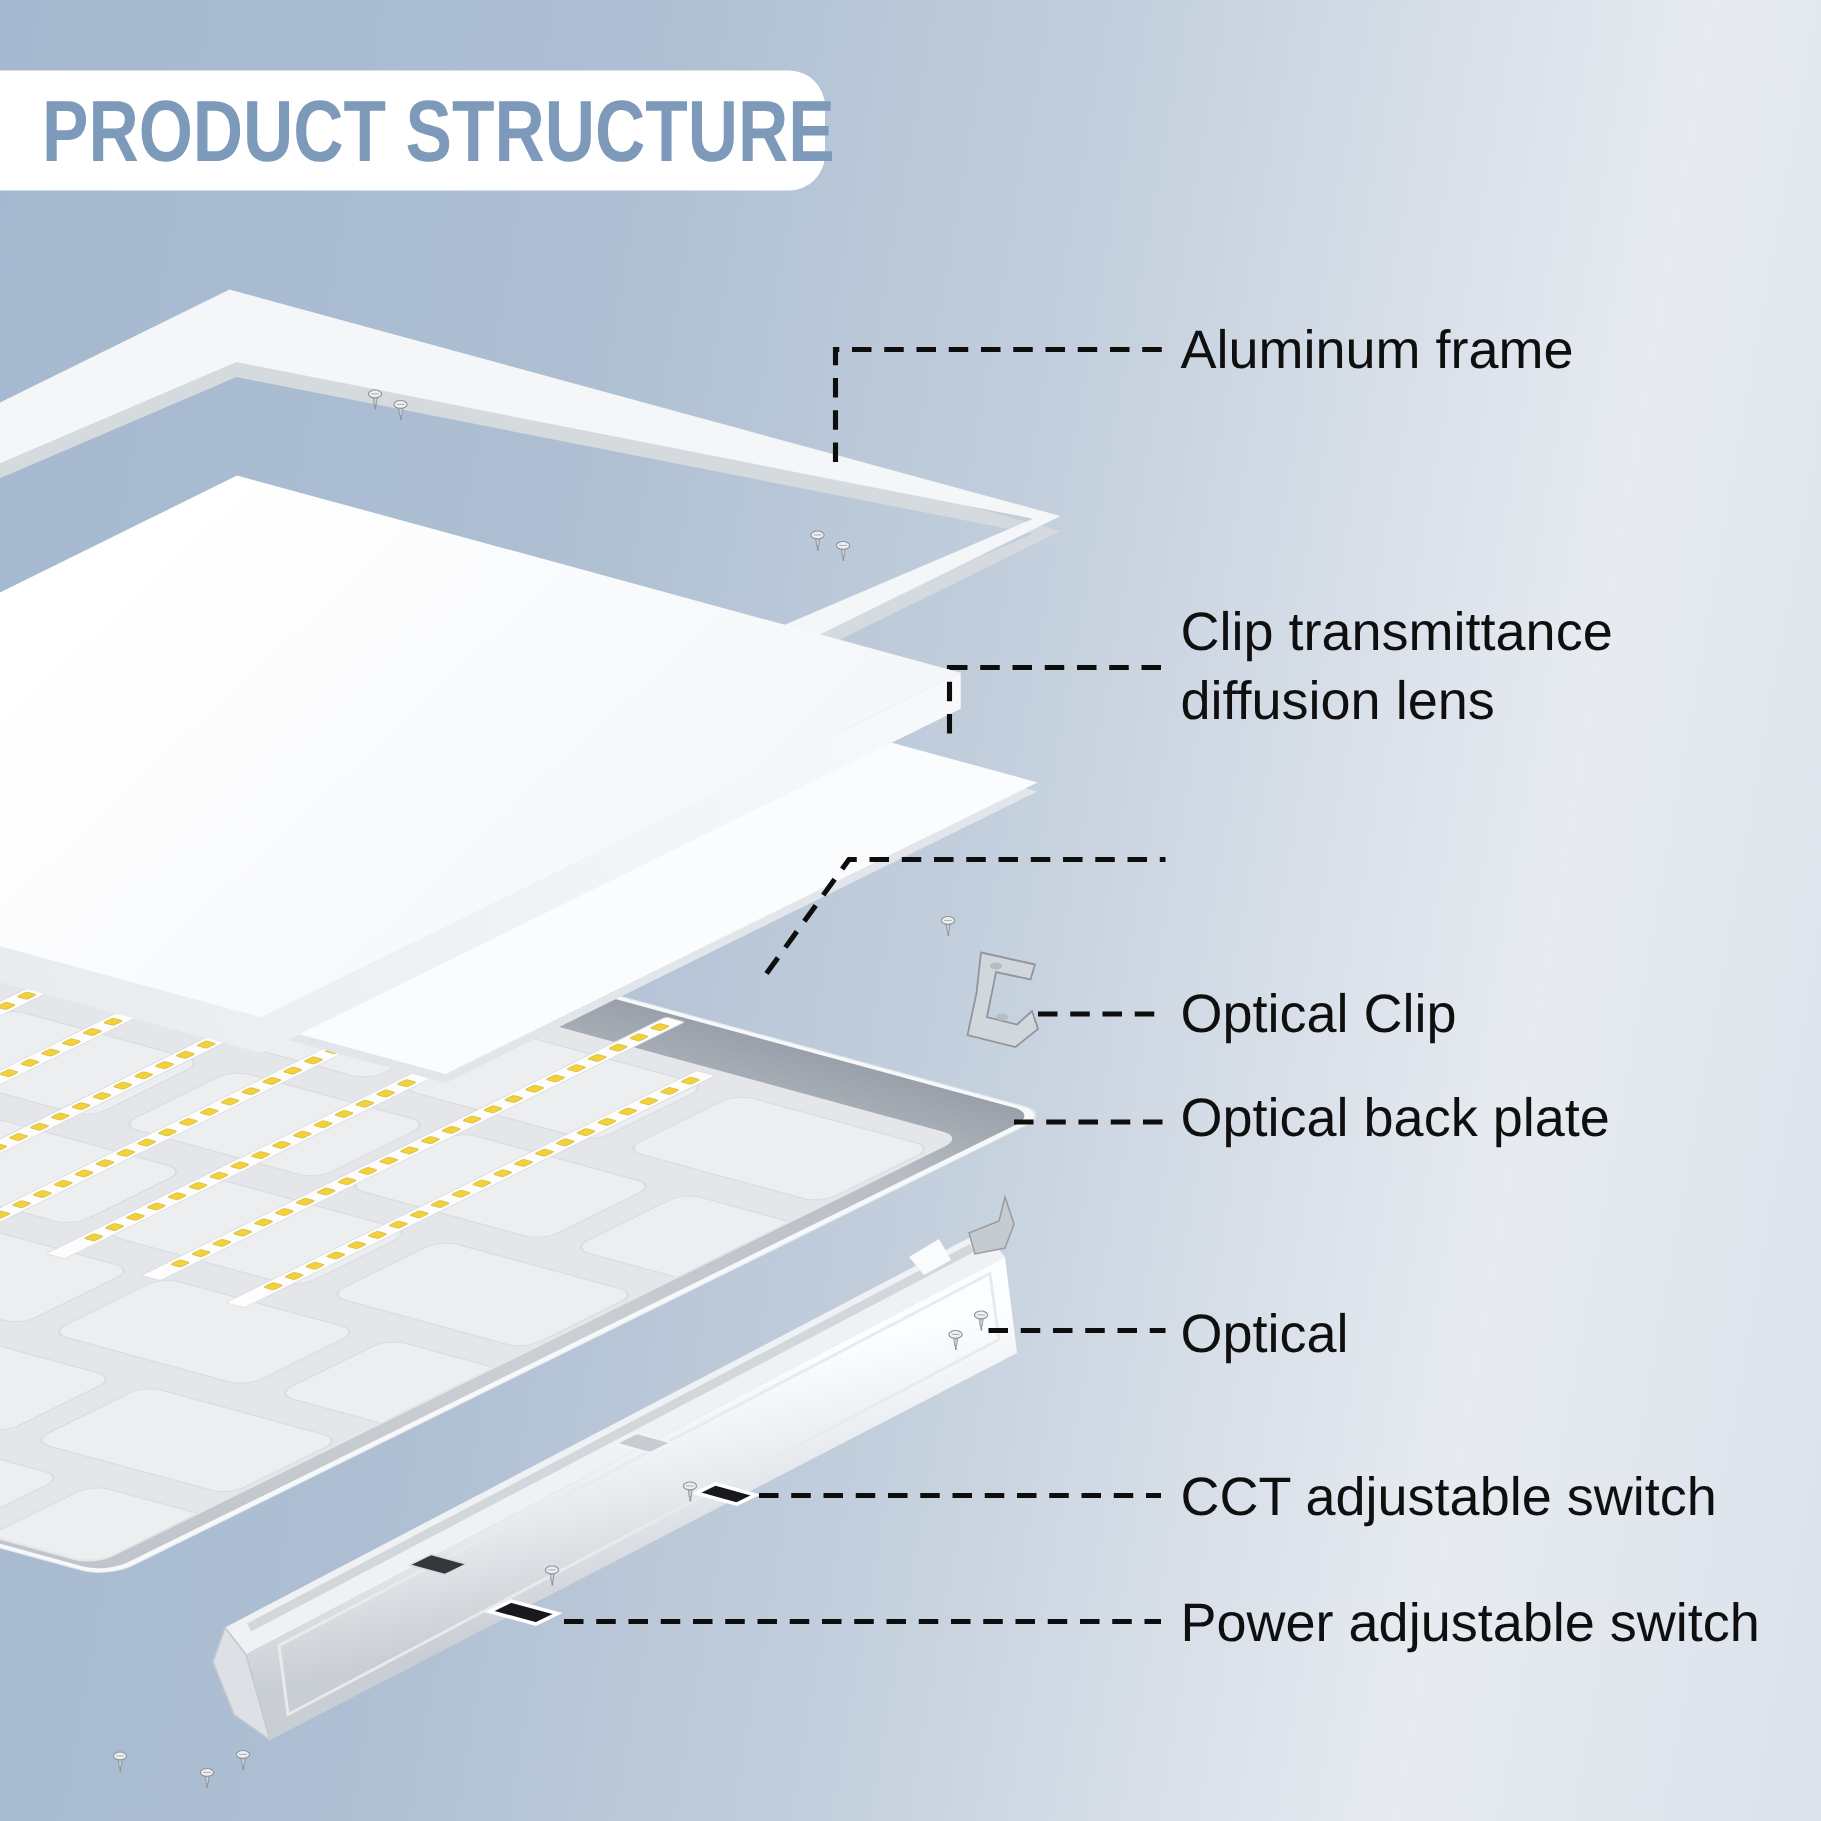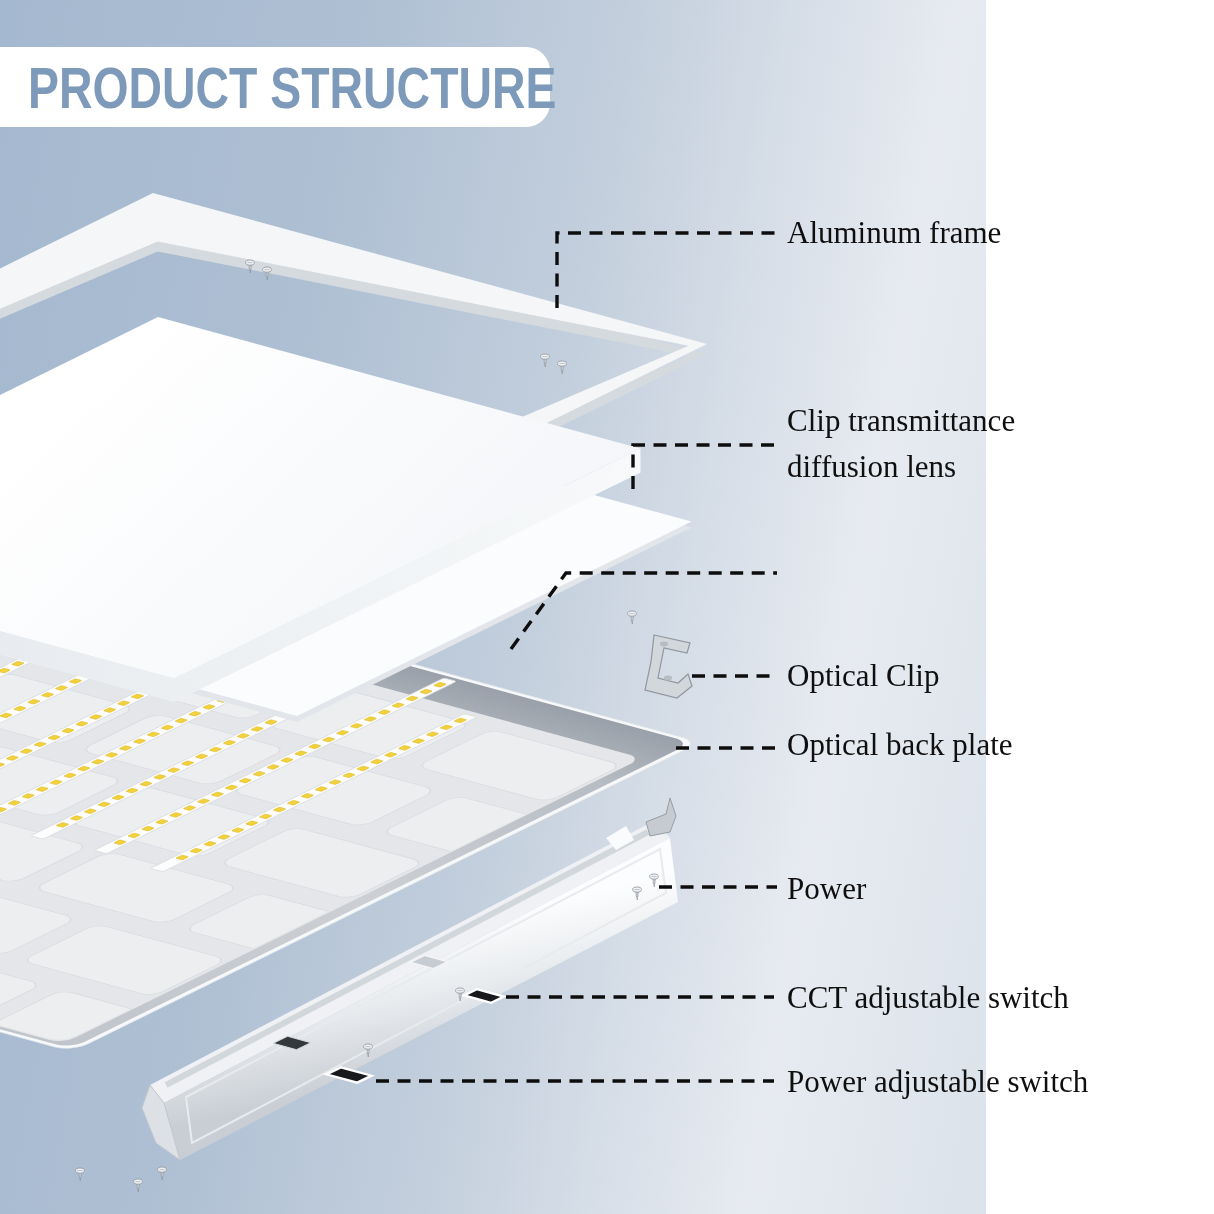--- a/index.html
+++ b/index.html
@@ -1,26 +1,26 @@
 <!DOCTYPE html>
 <html><head>
 <meta charset="utf-8">
 <style>
   html,body{margin:0;padding:0;}
   body{width:1214px;height:1214px;overflow:hidden;
        font-family:"Liberation Sans", sans-serif;}
-  .stage{position:relative;width:986px;height:1214px;
+  .stage{position:relative;width:1214px;height:1214px;
          background:linear-gradient(100deg,#a4b8cf 0%,#aebfd3 30%,#c2cedc 52%,#e7ebf1 80%,#dbe2ea 100%);}
   .diagram{position:absolute;left:0;top:0;}
   .title-box{position:absolute;left:-24px;top:47px;width:574px;height:80px;
              background:#ffffff;border-radius:24px;display:flex;align-items:center;}
   .title-text{display:inline-block;margin-left:52px;font-size:58px;font-weight:800;
               color:#7d9aba;letter-spacing:0;transform:scaleX(0.8);transform-origin:left center;
               white-space:nowrap;}
-  .lbl{position:absolute;left:787px;font-size:31px;line-height:46px;color:#0f0f0f;white-space:nowrap;font-family:Liberation Serif, serif;}
+  .lbl{position:absolute;left:787px;font-size:36px;line-height:46px;color:#0f0f0f;white-space:nowrap;}
   .lbl span{display:block;}
 </style>
 </head>
 <body>
 
 <div class="stage">
 
 <svg class="diagram" width="1214" height="1214" viewBox="0 0 1214 1214">
   <defs>
     <linearGradient id="gWall" x1="0" y1="0" x2="0" y2="1">
@@ -362,21 +362,21 @@
   <span>Clip transmittance</span>
   <span>diffusion lens</span>
 </div>
 <div class="lbl" style="top:653px">
   <span>Optical Clip</span>
 </div>
 <div class="lbl" style="top:722px">
   <span>Optical back plate</span>
 </div>
 <div class="lbl" style="top:866px">
-  <span>Power</span>
+  <span>Optical</span>
 </div>
 <div class="lbl" style="top:1059px">
   <span>Power adjustable switch</span>
 </div>
 <div class="lbl" style="top:975px">
   <span>CCT adjustable switch</span>
 </div>
 
 </div>
 

